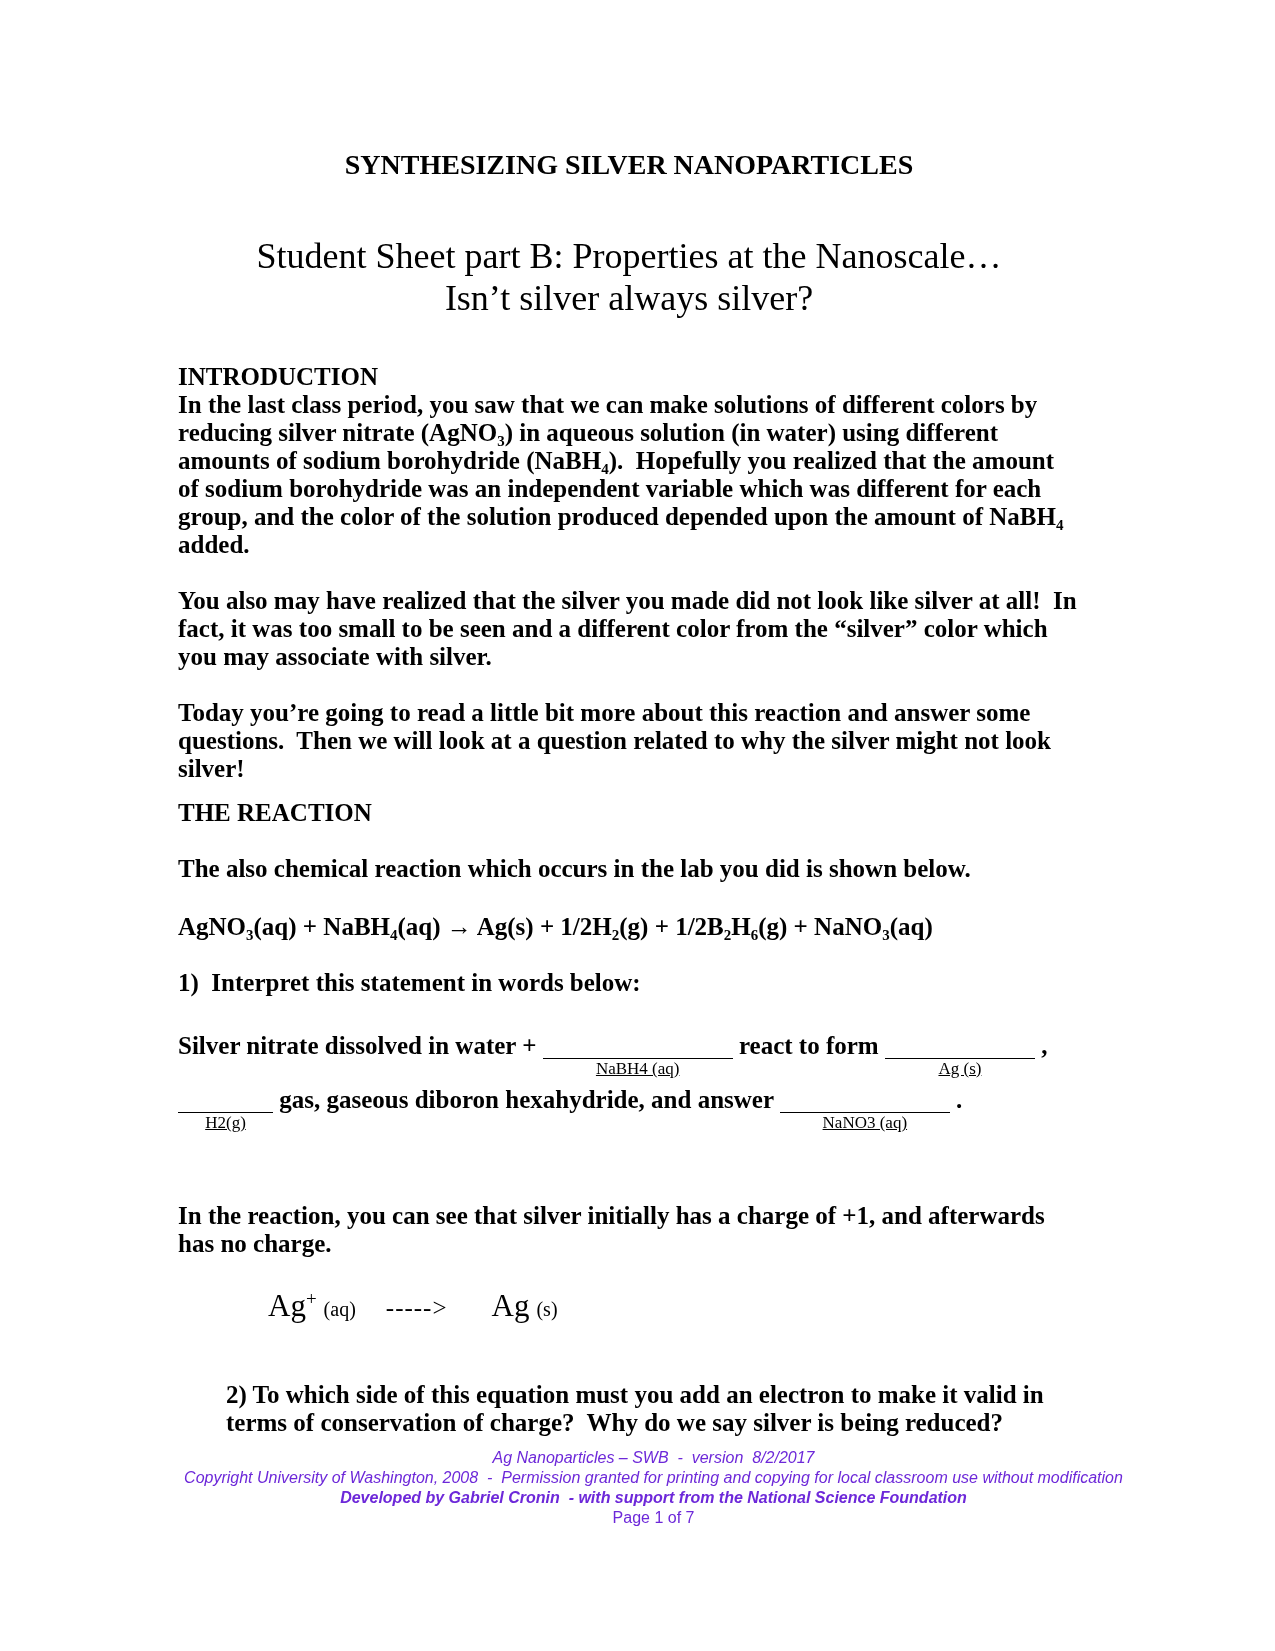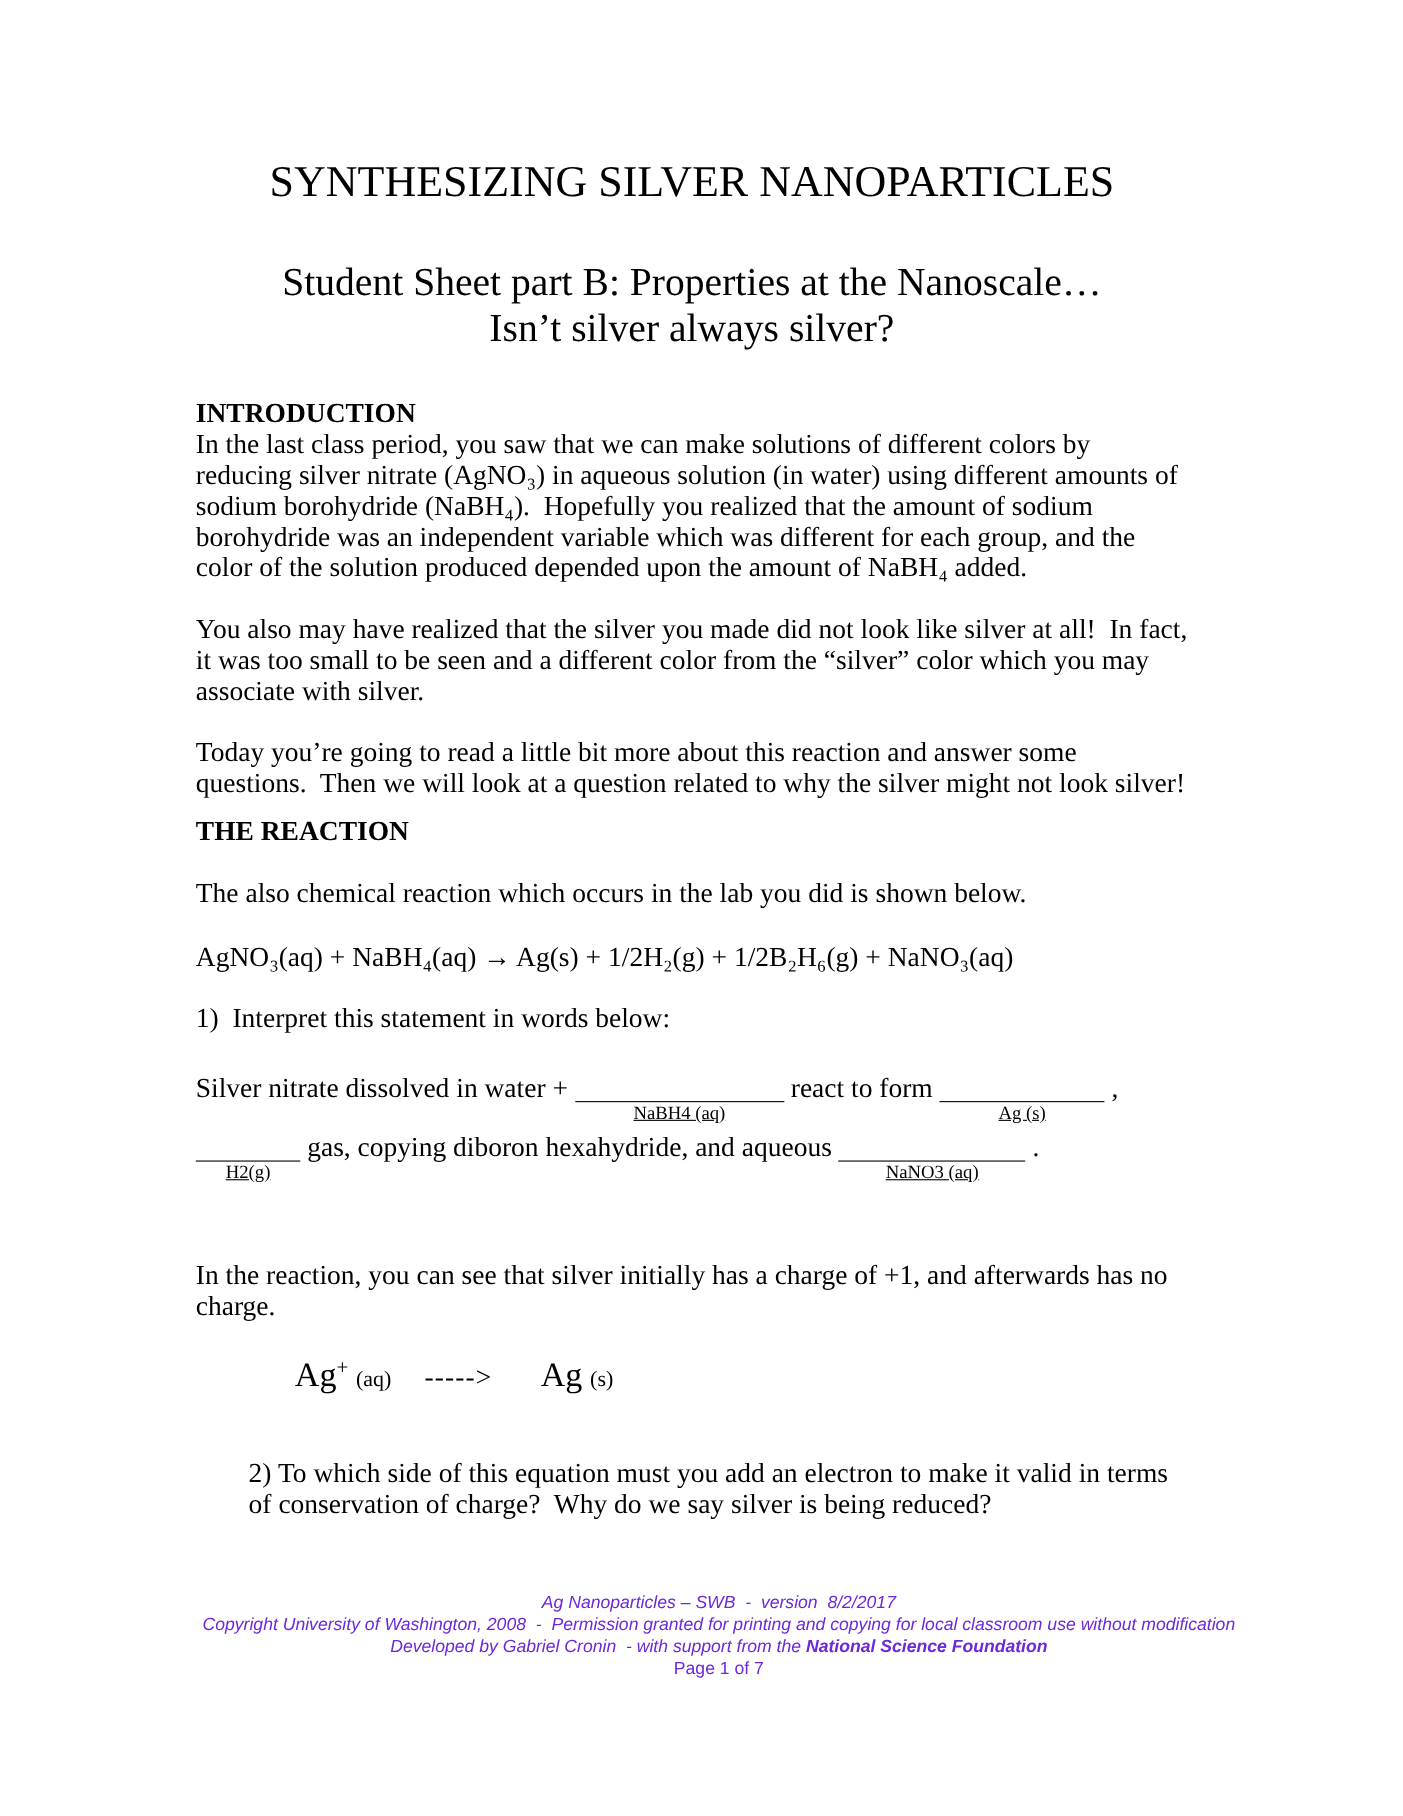--- a/index.html
+++ b/index.html
@@ -3,24 +3,24 @@
 <meta charset="utf-8">
 <style>
   html,body { margin:0; padding:0; background:#e8e8e8; }
   .page {
     width:1275px; height:1651px; margin:0 auto; background:#ffffff;
     position:relative; color:#000;
     font-family:"Liberation Serif","DejaVu Serif",serif;
     font-size:25px; line-height:28px; overflow:hidden;
   }
   .content { padding:143px 195px 0 178px; }
-  .pre { white-space:pre-wrap; }
+  .pre { white-space:pre-wrap;font-weight:bold; }
 
   .doc-title {
-    font-size:40px; line-height:44px; font-weight:normal; text-align:center;
+    font-size:28px; line-height:44px; font-weight:bold; text-align:center;
   }
   .doc-subtitle {
     margin-top:48px; font-size:36px; line-height:42px; font-weight:normal; text-align:center;
   }
 
   .sec-heading { font-weight:bold; }
   .h-intro { margin-top:44px; }
   .para { margin:0; }
   .p2 { margin-top:28px; }
   .p3 { margin-top:28px; }
@@ -86,21 +86,21 @@
 
     <div class="equation pre">AgNO₃(aq) + NaBH₄(aq) → Ag(s) + 1/2H₂(g) + 1/2B₂H₆(g) + NaNO₃(aq)</div>
 
     <div class="q1 pre">1)  Interpret this statement in words below:</div>
 
     <div class="fill-line fill-a">
       <span class="pre">Silver nitrate dissolved in water + </span><span class="blank w-a1"><span class="blank-label">NaBH4 (aq)</span></span><span class="pre"> react to form </span><span class="blank w-a2"><span class="blank-label">Ag (s)</span></span><span class="pre"> ,</span>
     </div>
 
     <div class="fill-line fill-b">
-      <span class="blank w-b1"><span class="blank-label">H2(g)</span></span><span class="pre"> gas, copying diboron hexahydride, and aqueous </span><span class="blank w-b2"><span class="blank-label">NaNO3 (aq)</span></span><span class="pre"> .</span>
+      <span class="blank w-b1"><span class="blank-label">H2(g)</span></span><span class="pre"> gas, gaseous diboron hexahydride, and answer </span><span class="blank w-b2"><span class="blank-label">NaNO3 (aq)</span></span><span class="pre"> .</span>
     </div>
 
     <p class="para charge-para pre">In the reaction, you can see that silver initially has a charge of +1, and afterwards has no charge.</p>
 
     <div class="ionic">
       <span class="ion-sym">Ag</span><span class="ion-sup">+</span><span class="ion-state">(aq)</span><span class="ion-arrow">-----&gt;</span><span class="ion-sym ion-gap">Ag</span><span class="ion-state">(s)</span>
     </div>
 
     <p class="para q2 pre">2) To which side of this equation must you add an electron to make it valid in terms of conservation of charge?  Why do we say silver is being reduced?</p>
 

